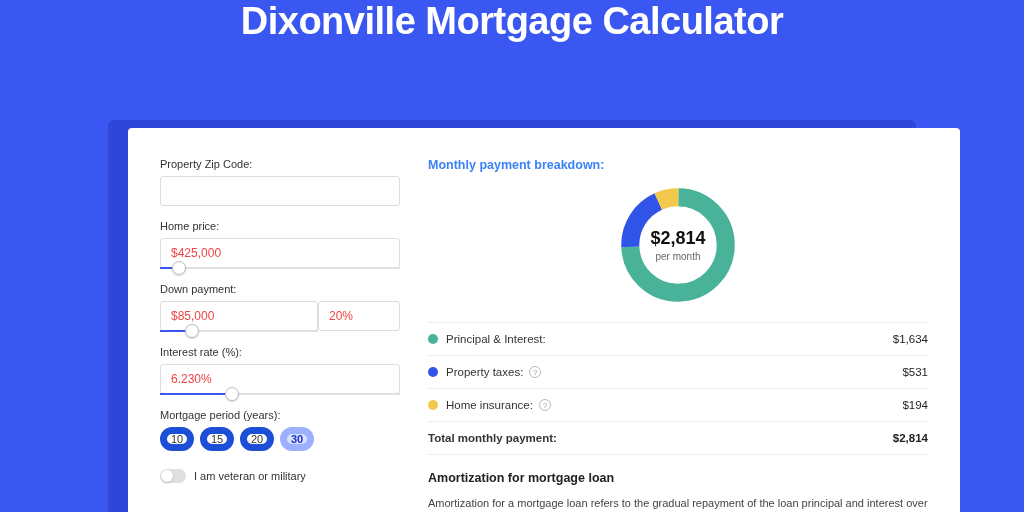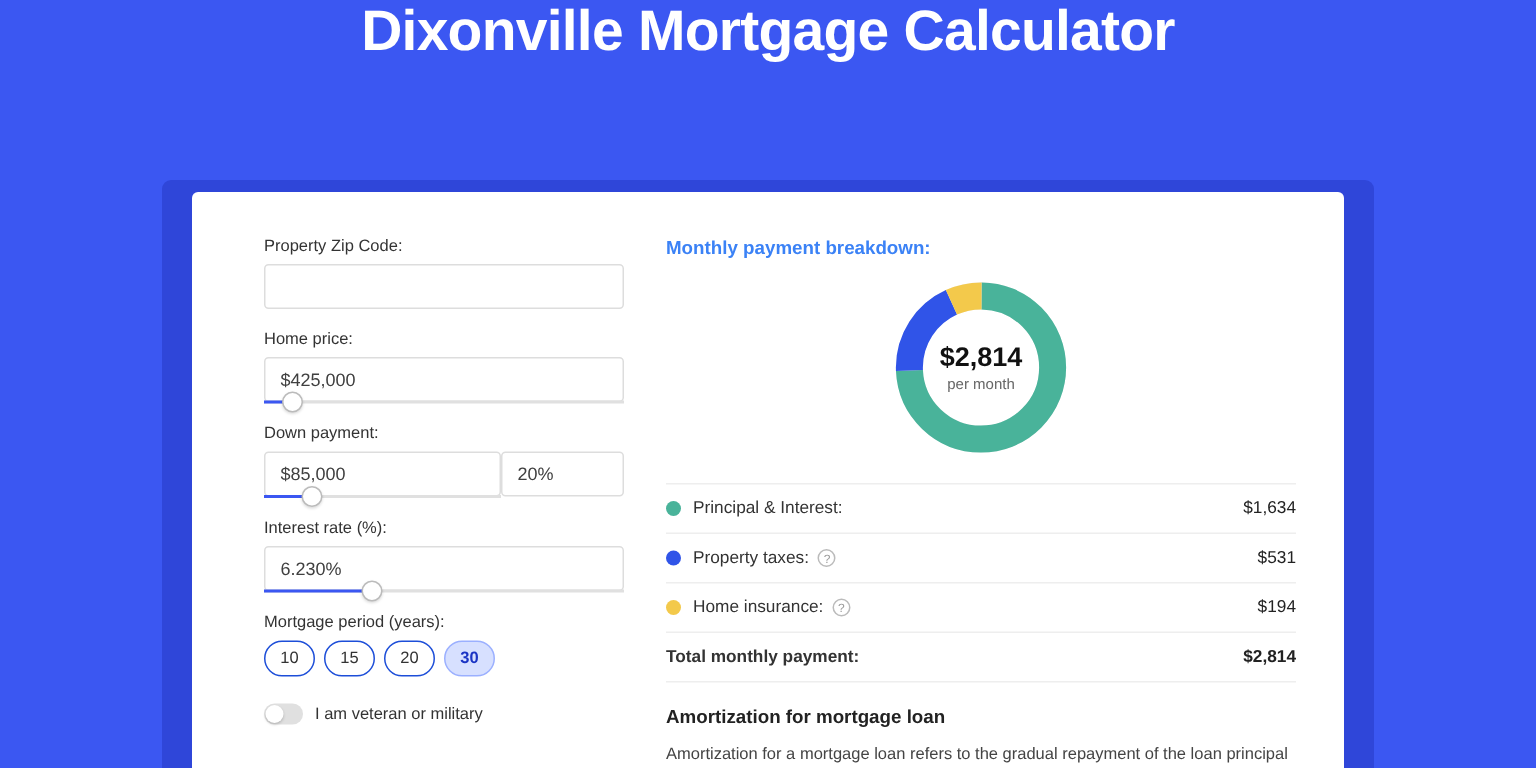--- a/index.html
+++ b/index.html
@@ -1,34 +1,34 @@
 <!DOCTYPE html>
 <html><head>
 <meta charset="utf-8">
 <style>
   * { box-sizing: border-box; margin: 0; padding: 0; }
   html, body { width: 1024px; height: 512px; overflow: hidden; font-family: -apple-system, "Segoe UI", Arial, sans-serif; }
   .stage { width: 1024px; height: 512px; background: #3B57F2; position: relative; overflow:hidden;}
   h1.title { color: #fff; font-weight: 800; font-size: 38px; text-align: center; letter-spacing:-0.5px;}
   .card-shadow { position:absolute; top:120px; left:108px; width:808px; height:392px; background:#2f46d9; border-radius:6px 6px 0 0;}
-  .card { position: absolute; top: 128px; left: 128px; width: 768px; height: 384px; background: #fff; border-radius: 4px 4px 0 0; padding: 30px 32px 0 48px; }
+  .card { position: absolute; top: 128px; left: 128px; width: 832px; height: 384px; background: #fff; border-radius: 4px 4px 0 0; padding: 30px 32px 0 32px; }
   .cols { display: flex; gap: 28px; height:100%; }
   .left { width: 240px; }
   .right { flex:1; min-width:0; }
   .lbl { font-size: 11px; color: #333; margin-bottom:6px; display:block; }
-  .field { width:100%; border:1px solid #ddd; border-radius:3px; height:30px; font-size:12px; padding:0 10px; color:#404040; background:#fff; }
+  .field { width:100%; border:1px solid #ddd; border-radius:3px; height:30px; font-size:12px; padding:0 10px; color:#ef4444; background:#fff; }
   .group { margin-bottom:14px; position:relative; }
   .slider-track { height:2px; background:#e0e0e0; position:relative; margin-top:-1px;}
   .slider-fill { position:absolute; height:2px; background:#3B57F2; left:0; top:0; }
   .slider-knob { position:absolute; width:14px; height:14px; background:#fff; border:1px solid #bbb; border-radius:50%; top:-6px; box-shadow:0 1px 2px rgba(0,0,0,.15); transform:translateX(-50%); }
   .row2 { display:flex; }
   .row2 .field:first-child { flex:0 0 158px; }
   .row2 .field:last-child { flex:1; }
   .period-btns { display:flex; gap:6px; }
-  .pbtn { border:1px solid #1d4ed8; border-radius:12px; width:34px; height:24px; font-size:11px; color:#333; background:#fff; display:flex; align-items:center; justify-content:center; cursor:pointer;}
+  .pbtn { border:7px solid #1d4ed8; border-radius:12px; width:34px; height:24px; font-size:11px; color:#333; background:#fff; display:flex; align-items:center; justify-content:center; cursor:pointer;}
   .pbtn.active { background:#d7e0ff; border-color:#9bb0ff; color:#1b34c4; font-weight:600;}
   .toggle-row { display:flex; align-items:center; gap:8px; margin-top:18px;}
   .toggle { width:26px; height:14px; border-radius:7px; background:#e0e0e0; position:relative;}
   .toggle::after { content:""; position:absolute; width:12px; height:12px; background:#fff; border-radius:50%; top:1px; left:1px; box-shadow:0 1px 2px rgba(0,0,0,.2);}
   .right h2 { font-size:12.5px; font-weight:700; color:#3b82f6; margin-bottom:6px;}
   .donut-wrap { display:flex; justify-content:center; padding: 4px 0 14px; }
   .donut { position:relative; width:126px; height:126px; }
   .donut svg { width:126px; height:126px; }
   .donut-center { position:absolute; inset:0; display:flex; flex-direction:column; align-items:center; justify-content:center; }
   .donut-center .amt { font-size:18px; font-weight:800; color:#111; }

